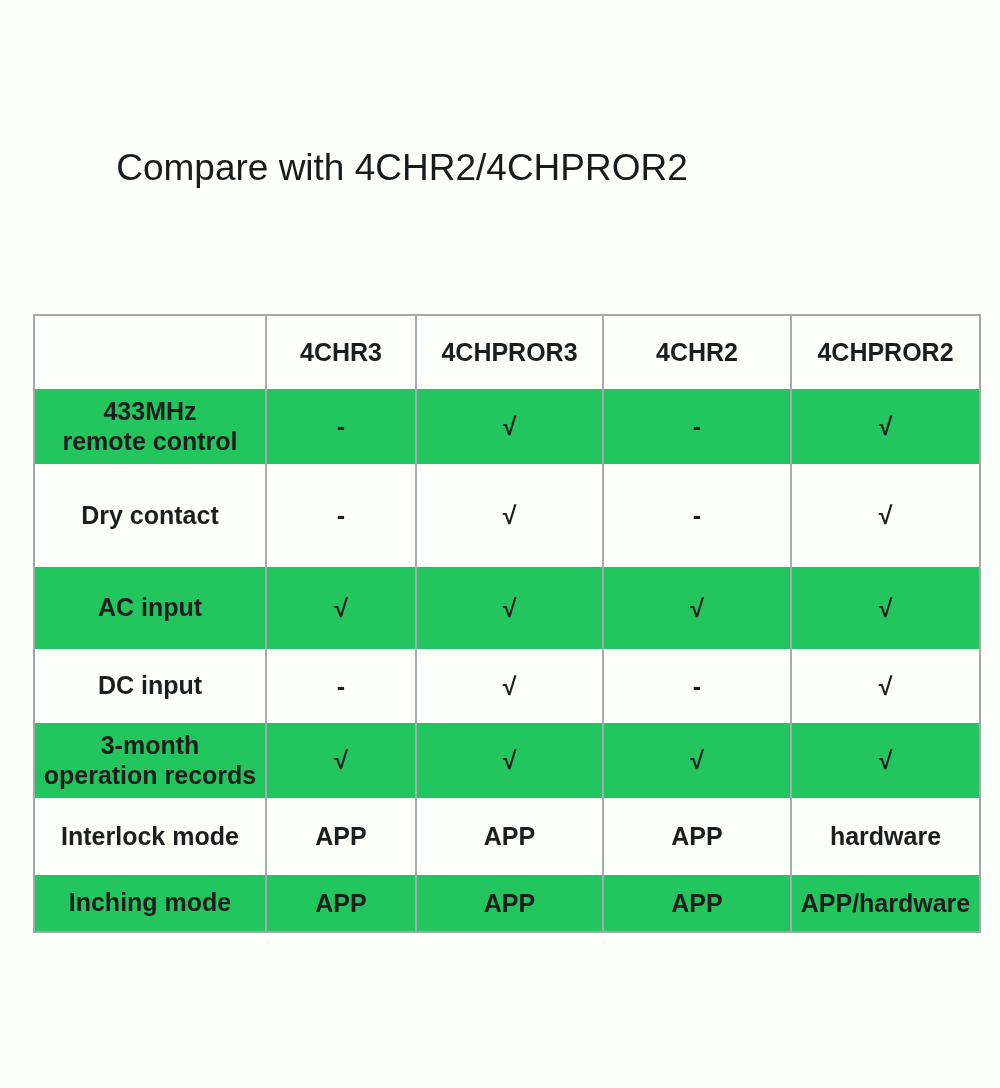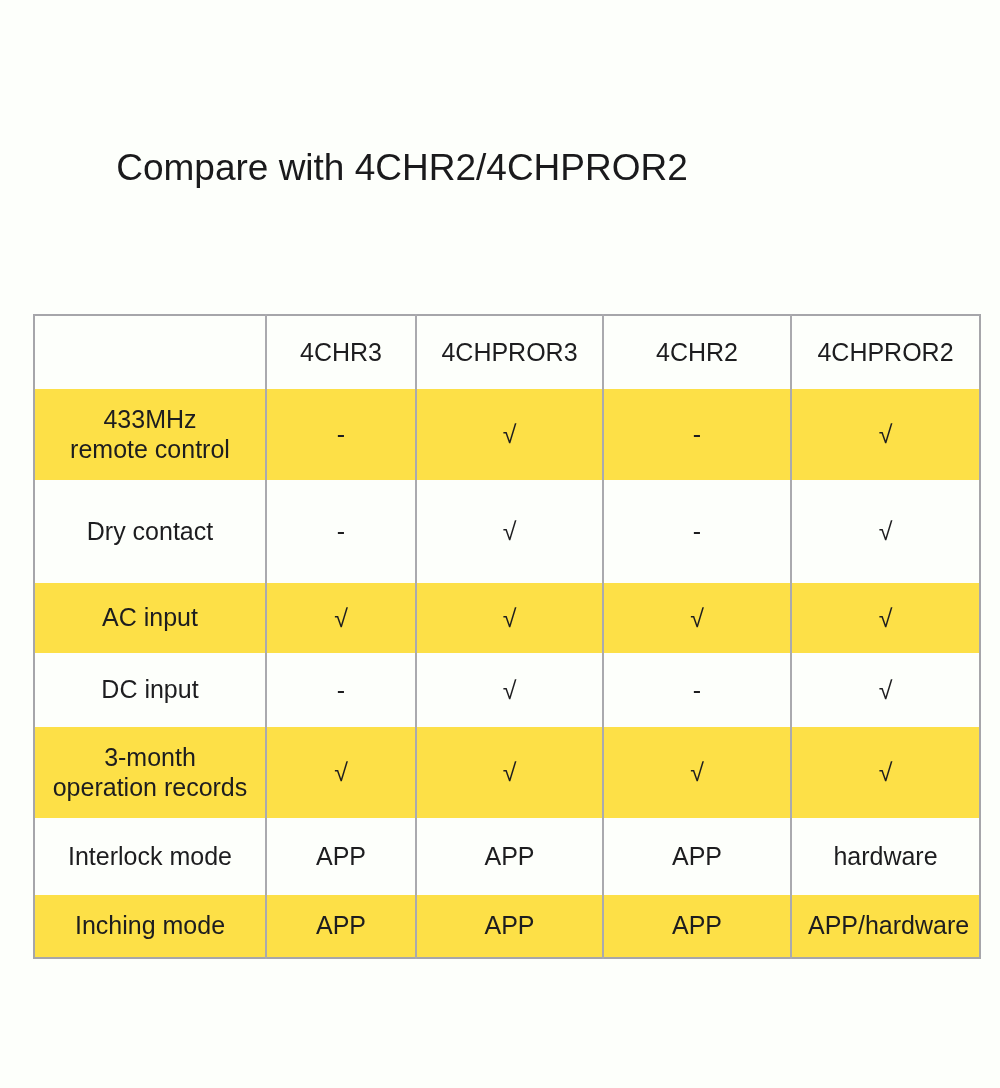--- a/index.html
+++ b/index.html
@@ -34,45 +34,45 @@
     border-collapse: collapse;
     table-layout: fixed;
     border: 2px solid #a6a6aa;
   }
   table.compare th,
   table.compare td {
     border-left: 2px solid #aaaaae;
     border-top: none;
     border-bottom: none;
     font-size: 25px;
-    font-weight: 400;
+    font-weight: 700;
     vertical-align: middle;
     text-align: center;
-    padding: 16px;
+    padding: 8px;
     overflow: hidden;
   }
   table.compare th:first-child,
   table.compare td:first-child {
     border-left: none;
   }
   td.label-cell {
     text-align: left;
     padding-left: 24px;
     white-space: pre-line;
     line-height: 1.18;
   }
   thead tr      { height: 74px; background: #fdfffb; }
   tbody tr:nth-child(1) { height: 75px; }
   tbody tr:nth-child(2) { height: 103px; }
-  tbody tr:nth-child(3) { height: 70px; }
+  tbody tr:nth-child(3) { height: 82px; }
   tbody tr:nth-child(4) { height: 74px; }
   tbody tr:nth-child(5) { height: 68px; }
   tbody tr:nth-child(6) { height: 77px; }
   tbody tr:nth-child(7) { height: 57px; }
-  tbody tr.shaded { background: #fde047; }
+  tbody tr.shaded { background: #22c55e; }
 </style>
 </head>
 <body>
 
 <div class="page-title">Compare with 4CHR2/4CHPROR2</div>
 
 <table class="compare">
   <colgroup>
     <col style="width:232px">
     <col style="width:150px">

